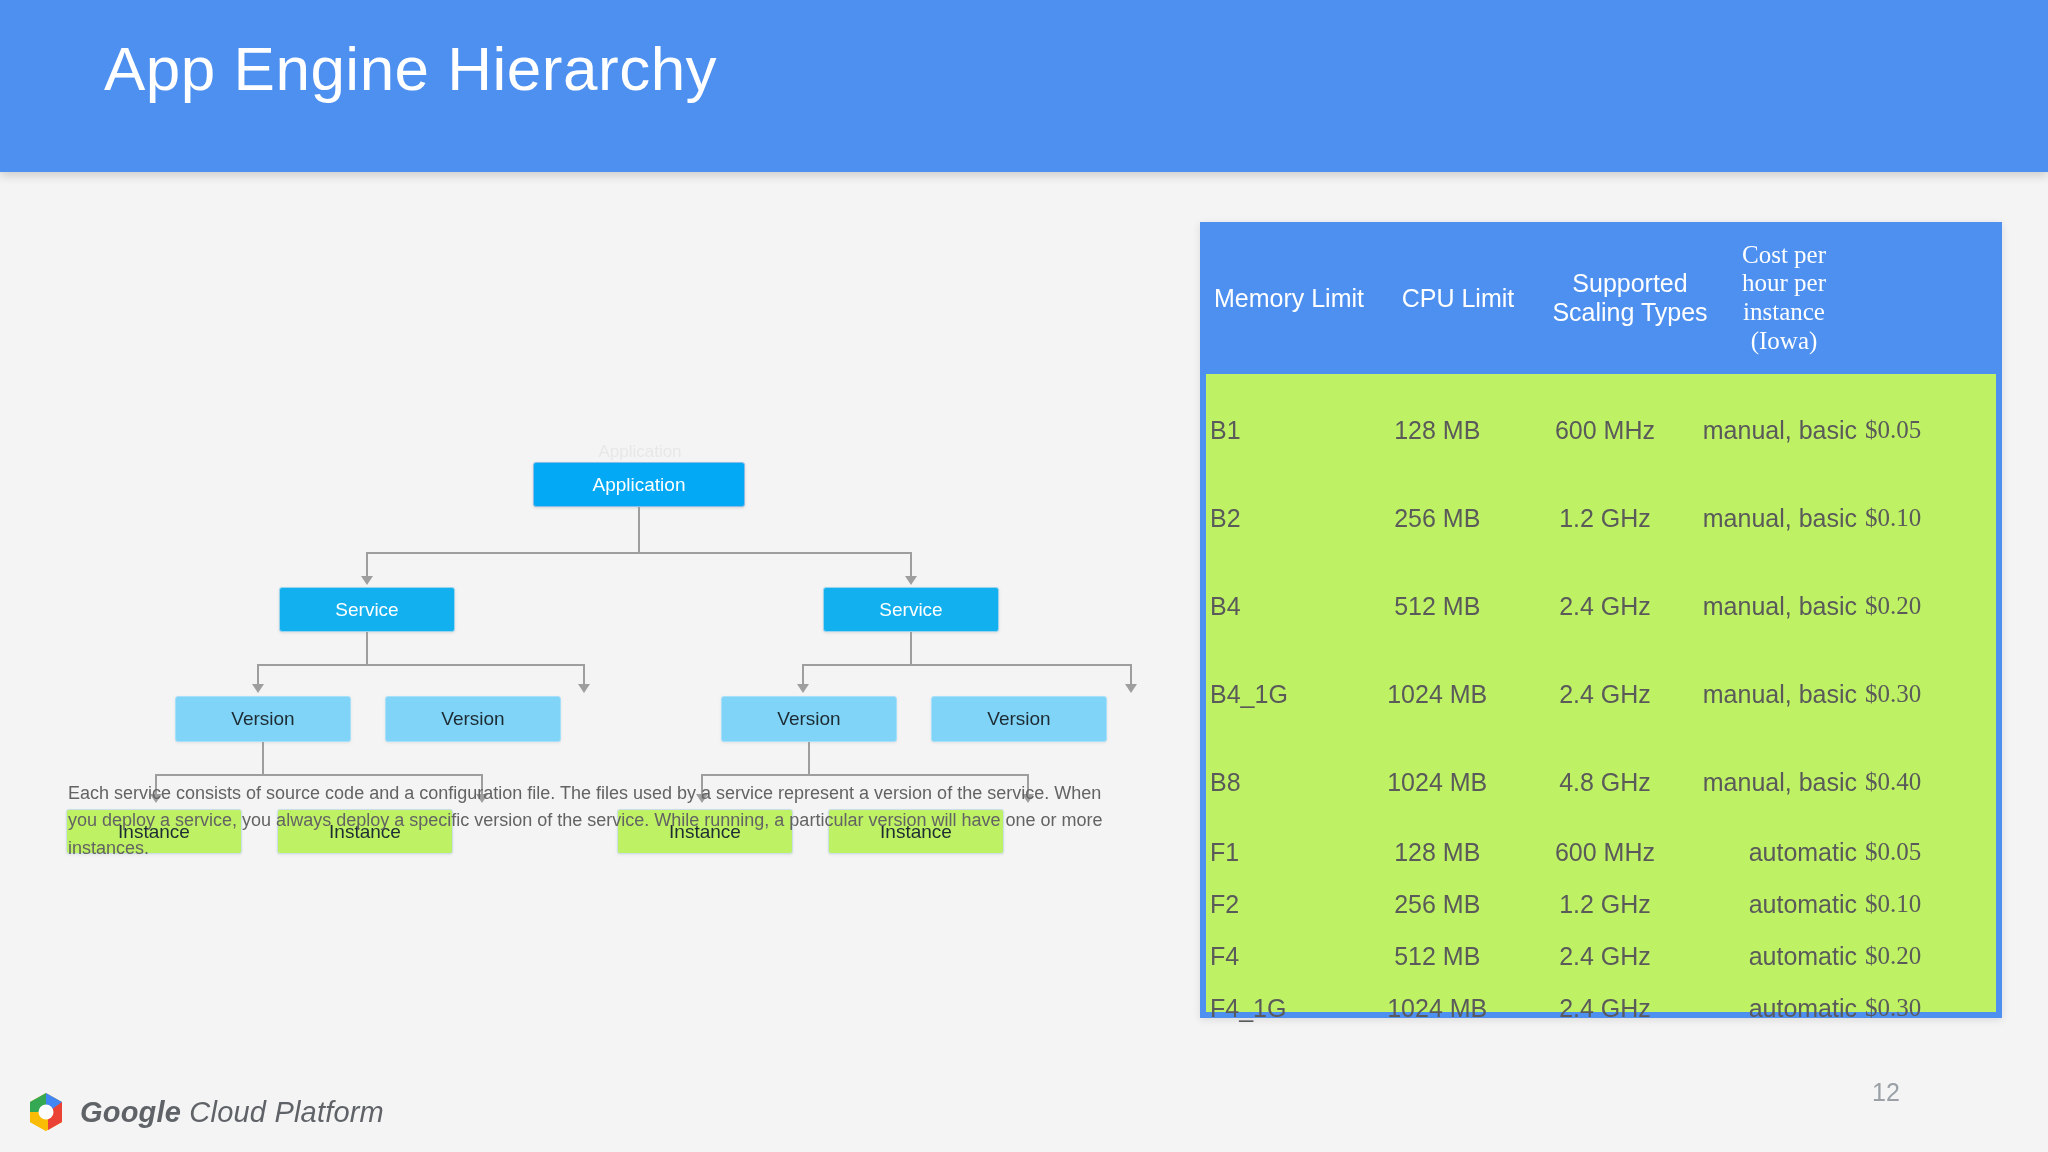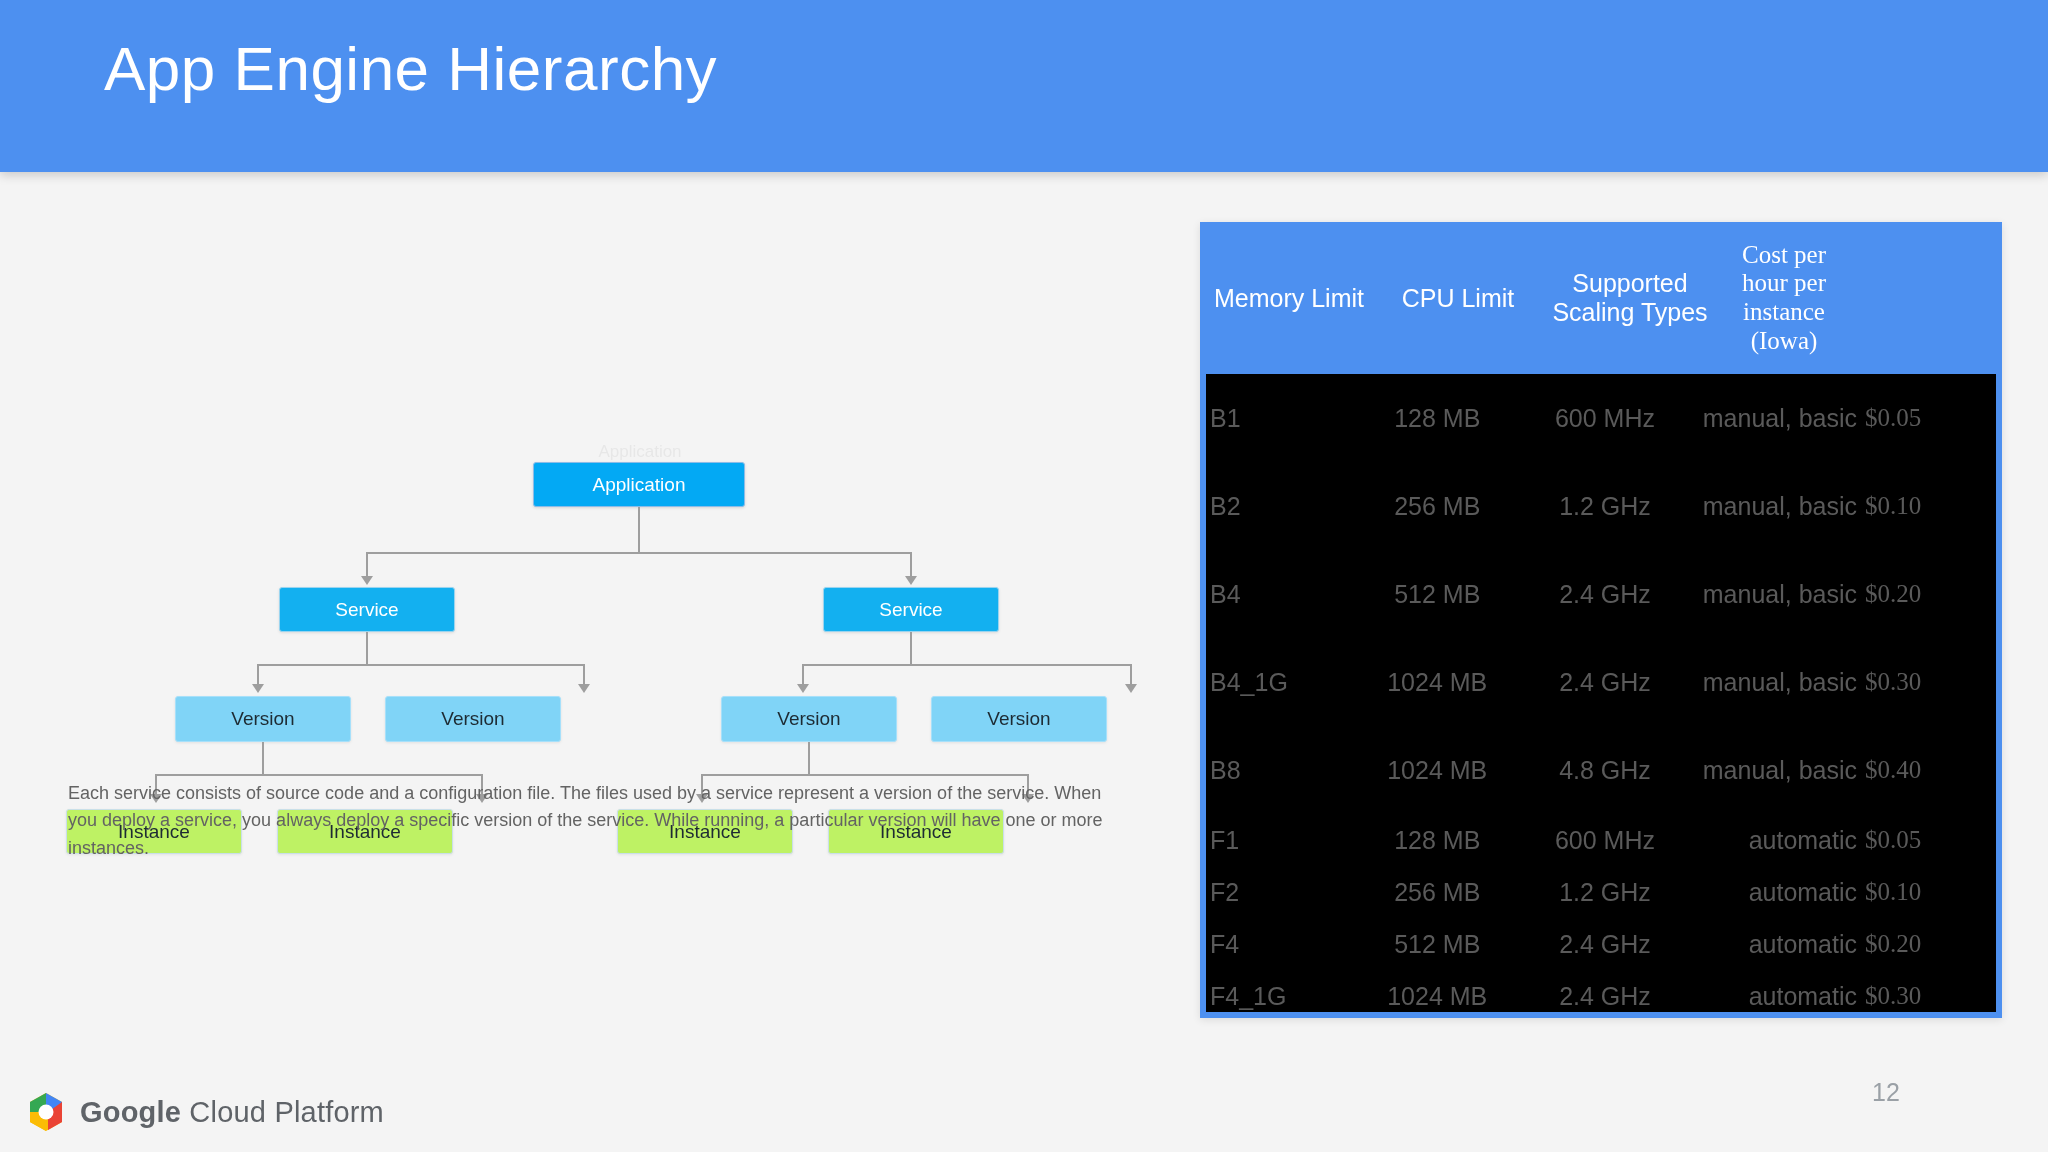--- a/index.html
+++ b/index.html
@@ -71,38 +71,38 @@
     position:absolute; left:1200px; top:222px; width:802px; height:796px;
     background:#4d90f0; padding:0 6px 6px 6px;
     box-shadow:0 2px 8px rgba(0,0,0,0.10);
   }
   .thead { display:flex; height:152px; color:#ffffff; }
   .thead .th {
     display:flex; align-items:center; justify-content:center;
     text-align:center; font-size:25px; line-height:1.15; font-weight:400;
     padding:0 4px;
   }
-  .tbody { background:#000000; height:638px; padding-top:0; }
+  .tbody { background:#bef264; height:638px; padding-top:12px; }
   .trow { display:flex; align-items:center; }
   .trow .td {
     font-size:25px; color:#5a5a5a; line-height:1.2; padding:0 4px;
   }
   .col-0 { width:150px; justify-content:flex-start; padding-left:26px; }
   .col-1 { width:166px; text-align:center; }
   .col-2 { width:172px; text-align:center; }
   .col-3 { width:172px; text-align:right; padding-left:10px; }
   .col-4 { width:136px; text-align:left; padding-left:8px;font-family:Liberation Serif, serif; }
   .trow.tall { height:88px; }
   .trow.short { height:52px; }
 
   
   .footer-logo { position:absolute; left:24px; top:1090px; display:flex; align-items:center; }
   .gcp-hex { position:relative; width:44px; height:44px; }
   .gcp-text {
-    margin-left:12px; font-size:29px; color:#5f6368; letter-spacing:0.2px;
+    margin-left:12px; font-size:29px; color:#5f6368; letter-spacing:0.2px;font-style:italic;
   }
   .gcp-text .bold { font-weight:700; }
   .page-number {
     position:absolute; left:1872px; top:1078px;
     font-size:25px; color:#9aa0a6;
   }
 </style>
 </head>
 <body>
 

